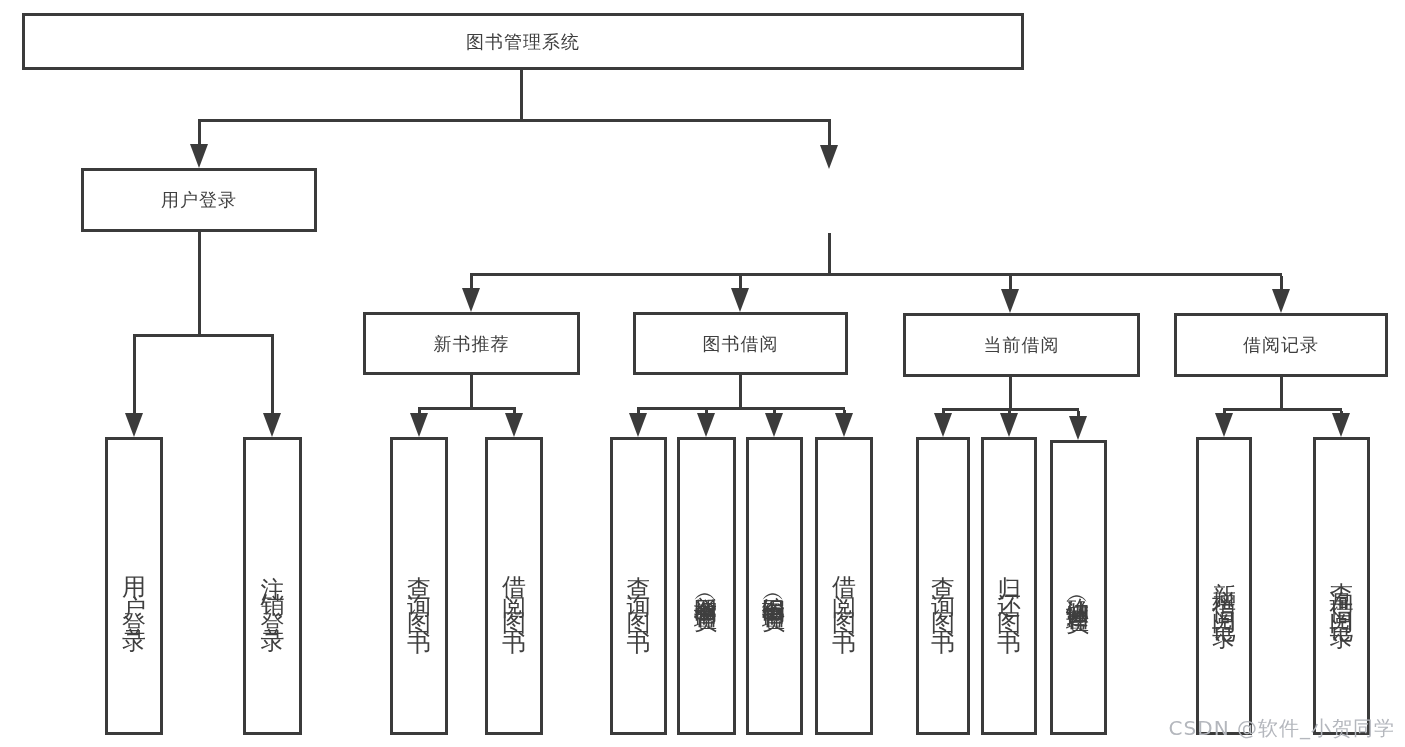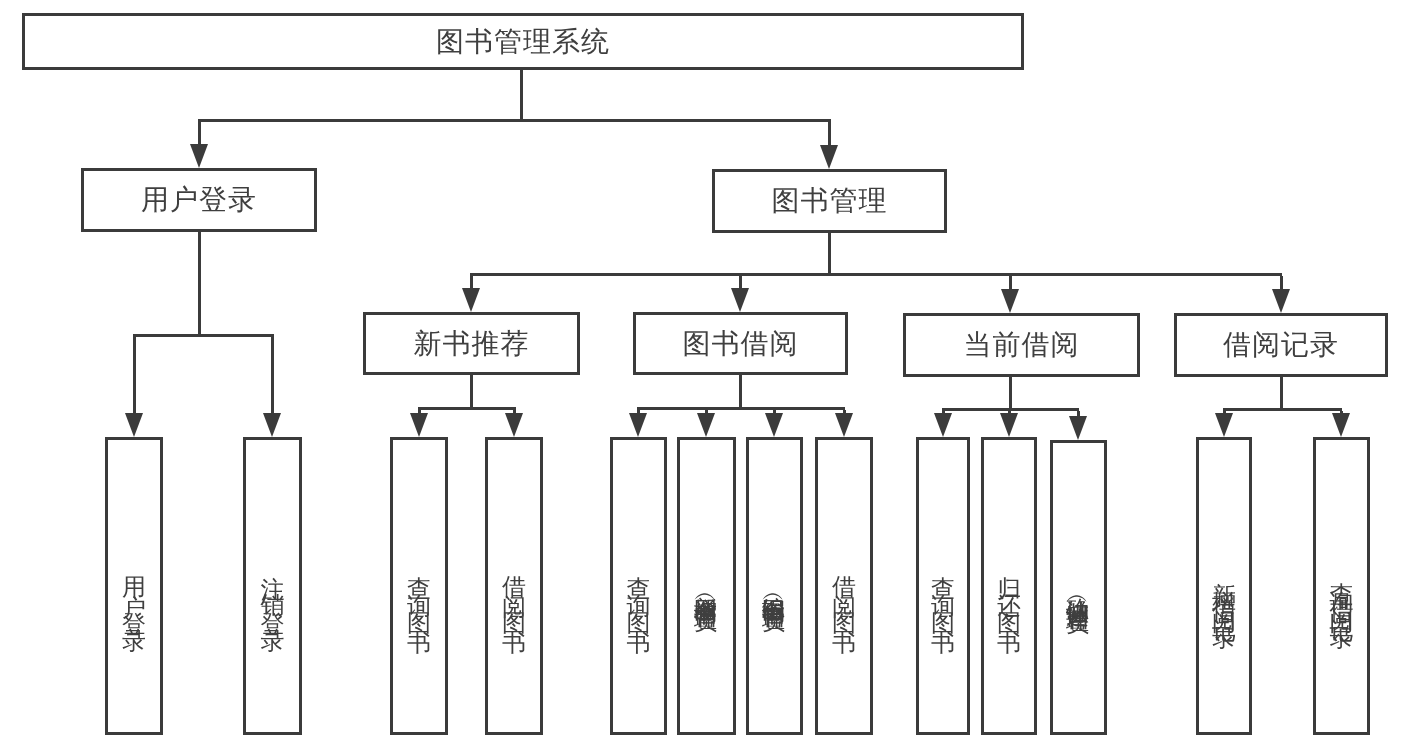--- a/index.html
+++ b/index.html
@@ -4,21 +4,21 @@
 <style>
   html,body{margin:0;padding:0;background:#fff;}
   #canvas{
     position:relative;width:1405px;height:747px;background:#ffffff;
     font-family:"DejaVu Sans","Liberation Sans",sans-serif;overflow:hidden;
   }
   .box{
     position:absolute;box-sizing:border-box;border:3px solid #3b3b3b;background:#fff;
     display:flex;align-items:center;justify-content:center;color:#3f3f3f;
   }
-  .hbox{font-size:28px;letter-spacing:1px;}
+  .hbox{font-size:18px;letter-spacing:1px;}
   .vbox{
     writing-mode:vertical-lr;text-orientation:mixed;font-size:24px;color:#3f3f3f;
   }
   .ls-l{letter-spacing:18px;padding-top:14px;}
   .ls-m{letter-spacing:9px;padding-top:7px;}
   .ls-s{letter-spacing:2px;padding-top:2px;font-size:23px;}
   .vline,.hline{position:absolute;background:#3b3b3b;}
   .vline{width:3px;}
   .hline{height:3px;}
   .arr{
@@ -32,21 +32,20 @@
   }
 </style>
 </head>
 <body>
 
 <div id="canvas">
 
   <div class="box hbox" style="left:22px;top:13px;width:1002px;height:57px;">图书管理系统</div>
 
   <div class="box hbox" style="left:81px;top:168px;width:236px;height:64px;">用户登录</div>
-  <div class="box hbox" style="left:712px;top:169px;width:235px;height:64px;">图书管理</div>
 
   <div class="box hbox" style="left:363px;top:312px;width:217px;height:63px;">新书推荐</div>
   <div class="box hbox" style="left:633px;top:312px;width:215px;height:63px;">图书借阅</div>
   <div class="box hbox" style="left:903px;top:313px;width:237px;height:64px;">当前借阅</div>
   <div class="box hbox" style="left:1174px;top:313px;width:214px;height:64px;">借阅记录</div>
 
   <div class="box vbox ls-l" style="left:105px;top:437px;width:58px;height:298px;">用户登录</div>
   <div class="box vbox ls-l" style="left:243px;top:437px;width:59px;height:298px;">注销登录</div>
 
   <div class="box vbox ls-l" style="left:390px;top:437px;width:58px;height:298px;">查询图书</div>
@@ -116,14 +115,15 @@
   <div class="arr" style="left:1000px;top:413px;"></div>
   <div class="arr" style="left:1069px;top:416px;"></div>
 
   <div class="vline" style="left:1280px;top:377px;height:33px;"></div>
   <div class="hline" style="left:1223px;top:408px;width:119px;"></div>
   <div class="vline" style="left:1223px;top:411px;height:5px;"></div>
   <div class="vline" style="left:1340px;top:411px;height:5px;"></div>
   <div class="arr" style="left:1215px;top:413px;"></div>
   <div class="arr" style="left:1332px;top:413px;"></div>
 
+  <div class="watermark">CSDN @软件_小贺同学</div>
 
 </div>
 
 </body></html>

